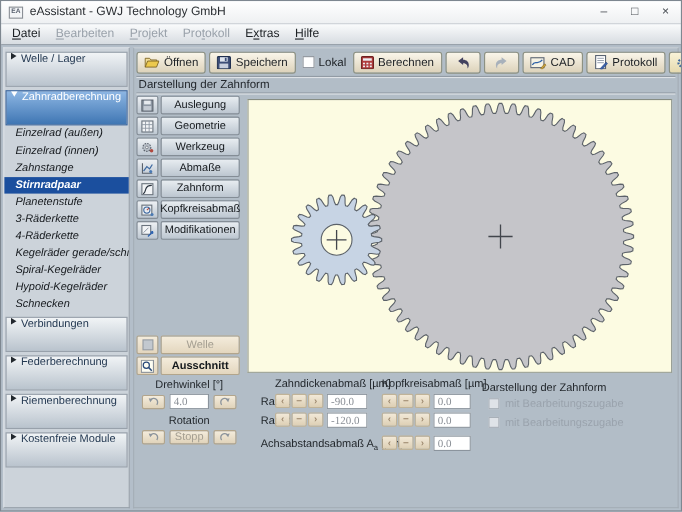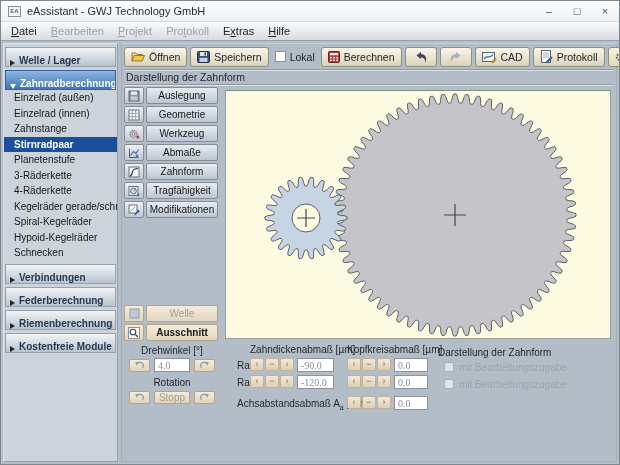--- a/index.html
+++ b/index.html
@@ -17,30 +17,30 @@
     font-size:11px;color:#4a4f55;cursor:default;}
   
   .menubar{position:absolute;left:0;top:21px;right:0;height:19px;background:linear-gradient(#fafbfc,#d7dce1);
     border-bottom:1px solid #99a2ab;display:flex;align-items:center;padding-left:3px;}
   .menu-item{font-size:11px;color:#1d2125;padding:2px 7px;}
   .menu-item.disabled{color:#9aa2ab;}
   .menu-item u{text-decoration:underline;}
   
   .sidebar{position:absolute;left:2px;top:42px;width:115px;bottom:2px;background:#ccd3da;
     border:1px solid #98a1aa;border-top-color:#dde2e6;border-left-color:#dde2e6;}
-  .nav-header{height:20px;margin:3px 1px 0 1px;background:linear-gradient(#f1f4f6,#b9c3cd);
-    border:1px solid #98a1ab;display:flex;align-items:flex-end;gap:4px;padding-left:4px;
-    font-size:10px;font-weight:bold;color:#243952;white-space:nowrap;overflow:hidden;}
+  .nav-header{height:32px;margin:3px 1px 0 1px;background:linear-gradient(#f1f4f6,#b9c3cd);
+    border:1px solid #98a1ab;display:flex;align-items:flex-start;gap:4px;padding-left:4px;
+    font-size:10px;font-weight:normal;color:#243952;white-space:nowrap;overflow:hidden;}
   .nav-header.active{background:linear-gradient(#8db6e3,#3f76b3);color:#ffffff;border-color:#36629c;}
   .tri-right{width:0;height:0;border-top:3.5px solid transparent;border-bottom:3.5px solid transparent;
     border-left:5px solid #22282e;flex:0 0 auto;}
   .tri-down{width:0;height:0;border-left:3.5px solid transparent;border-right:3.5px solid transparent;
     border-top:5px solid #ffffff;flex:0 0 auto;}
   .nav-item{height:15.5px;line-height:15.5px;font-size:10px;color:#14181c;padding-left:10px;
-    white-space:nowrap;overflow:hidden;}
+    white-space:nowrap;overflow:hidden;font-style:italic;}
   .nav-item.selected{background:#1b4f9e;color:#ffffff;font-weight:bold;}
   
   .content{position:absolute;left:120px;top:42px;right:2px;bottom:2px;background:#b2bdc7;
     border:1px solid #a4adb6;border-top-color:#c9d0d6;}
   
   .toolbar{position:absolute;left:2px;top:2px;right:2px;height:21px;display:flex;align-items:center;gap:3px;}
   .tbtn{height:20px;display:inline-flex;align-items:center;gap:4px;padding:0 6px;
     background:linear-gradient(#faf6ea,#dcd2ba);border:1px solid #8d9182;border-radius:3px;
     font-size:10.5px;color:#1d2125;white-space:nowrap;}
   .tbtn-alt{background:linear-gradient(#f9f3d8,#e5d9ae);}
@@ -260,21 +260,21 @@
     </div>
     <div class="sbtn" style="left:24px;top:119px;">Zahnform</div>
     <div class="ibtn" style="left:2px;top:138px;">
       <svg width="12" height="12" viewBox="0 0 12 12">
           <rect x="1" y="1.5" width="9" height="9" fill="#e9edf1" stroke="#6a737d"></rect>
           <circle cx="5.5" cy="6" r="2.8" fill="none" stroke="#3c68a0"></circle>
           <path d="M5.5 6 L7.5 4.2" stroke="#b0493f" stroke-width="1"></path>
           <circle cx="10.2" cy="10" r="1.4" fill="#4a7ab4"></circle>
         </svg>
     </div>
-    <div class="sbtn" style="left:24px;top:138px;">Tragfähigkeit</div>
+    <div class="sbtn" style="left:24px;top:138px;">Kopfkreisabmaß</div>
     <div class="ibtn" style="left:2px;top:157px;">
       <svg width="12" height="12" viewBox="0 0 12 12">
           <rect x="1" y="1" width="8" height="8" fill="#f2f4f6" stroke="#6a737d"></rect>
           <path d="M2.5 7.5 L7 3" stroke="#8d97a3" stroke-width="0.9"></path>
           <path d="M6.5 11 L11 6.5 M11 6.5 L8.8 6.9 M11 6.5 L10.6 8.7" stroke="#2c62b0" stroke-width="1.1" fill="none"></path>
         </svg>
     </div>
     <div class="sbtn" style="left:24px;top:157px;">Modifikationen</div>
 
     <div class="gear-canvas">

